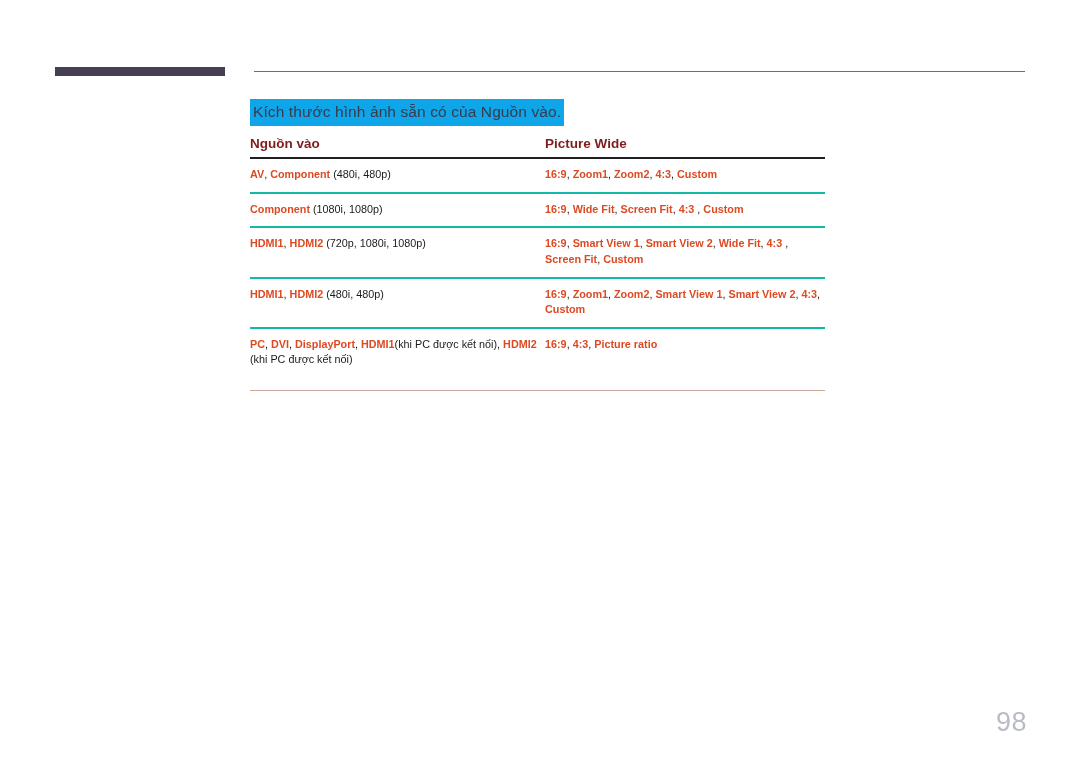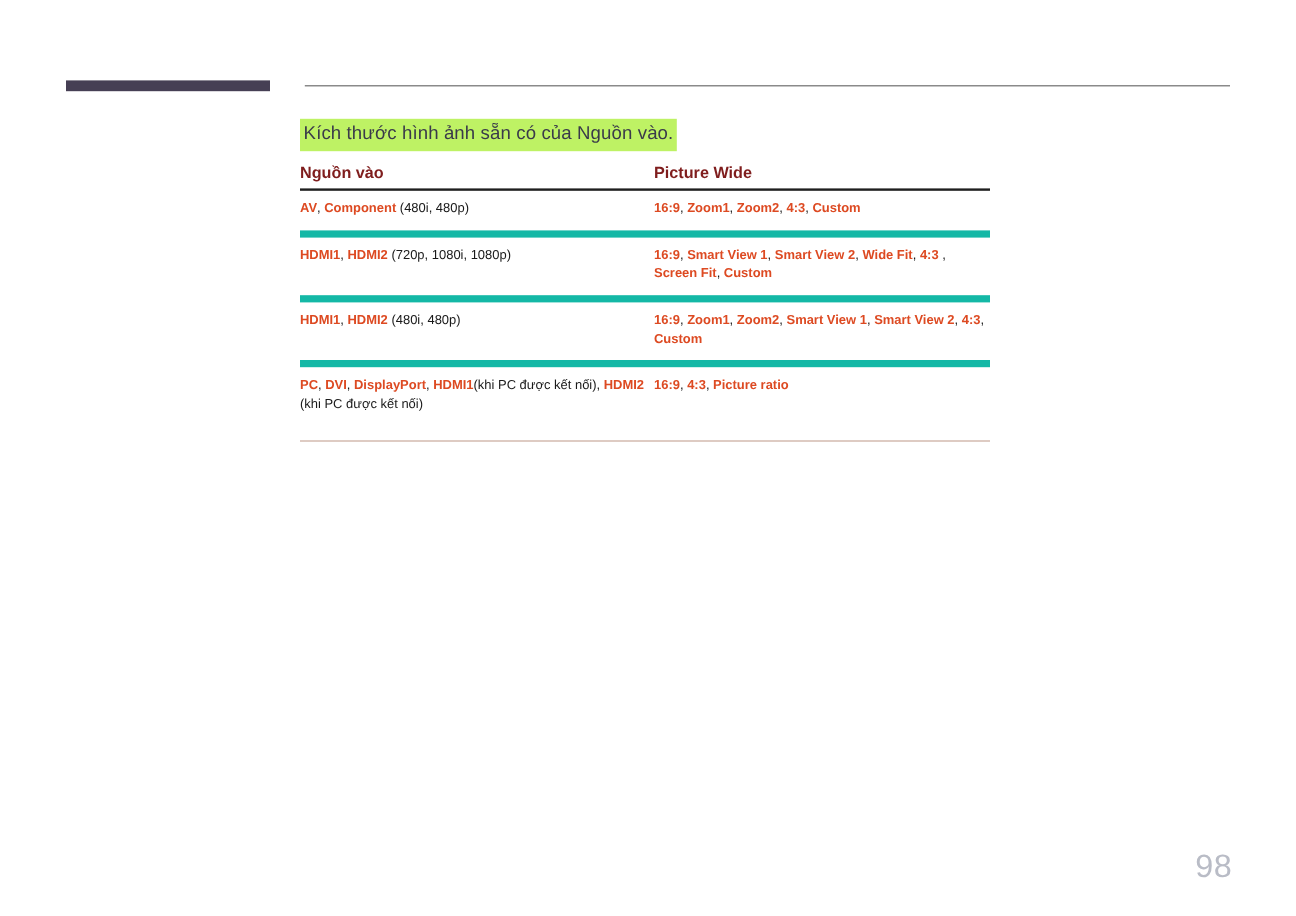--- a/index.html
+++ b/index.html
@@ -41,21 +41,21 @@
   }
 
   
   .section-title-wrap {
     position: absolute;
     left: 250px;
     top: 99px;
   }
   .section-title {
     display: inline-block;
-    background: #bef264;
+    background: #0ea5e9;
     color: #3a3a4a;
     font-size: 15.5px;
     font-weight: 400;
     line-height: 1.42;
     padding: 2px 3px 3px 3px;
     white-space: nowrap;
     letter-spacing: 0.1px;
   }
 
   
@@ -78,21 +78,21 @@
     color: #7f1d1d;
     padding: 0 0 6px 0;
     border-bottom: 2px solid #1f1f1f;
   }
 
   .spec-table td {
     vertical-align: top;
     font-size: 10.8px;
     color: #1a1a1a;
     padding: 8px 0 9px 0;
-    border-bottom: 6px solid #14b8a6;
+    border-bottom: 2px solid #14b8a6;
     line-height: 1.45;
   }
   .spec-table tr:last-child td {
     border-bottom: 1px solid #c9a99c;
     padding-bottom: 22px;
   }
   .spec-table td.col2 { padding-left: 0; margin-left: 25px; }
 
   .kw {
     color: #dd4a22;
@@ -135,20 +135,24 @@
         <th>Nguồn vào</th>
         <th>Picture Wide</th>
       </tr>
     </thead>
     <tbody>
         <tr>
           <td class="col1"><span class="kw">AV</span><span class="plain">, </span><span class="kw">Component</span><span class="plain"> (480i, 480p)</span></td>
           <td class="col2"><span class="kw">16:9</span><span class="plain">, </span><span class="kw">Zoom1</span><span class="plain">, </span><span class="kw">Zoom2</span><span class="plain">, </span><span class="kw">4:3</span><span class="plain">, </span><span class="kw">Custom</span></td>
         </tr>
         <tr>
+          <td class="col1"><span class="kw">Component</span><span class="plain"> (1080i, 1080p)</span></td>
+          <td class="col2"><span class="kw">16:9</span><span class="plain">, </span><span class="kw">Wide Fit</span><span class="plain">, </span><span class="kw">Screen Fit</span><span class="plain">, </span><span class="kw">4:3</span><span class="plain"> , </span><span class="kw">Custom</span></td>
+        </tr>
+        <tr>
           <td class="col1"><span class="kw">HDMI1</span><span class="plain">, </span><span class="kw">HDMI2</span><span class="plain"> (720p, 1080i, 1080p)</span></td>
           <td class="col2"><span class="kw">16:9</span><span class="plain">, </span><span class="kw">Smart View 1</span><span class="plain">, </span><span class="kw">Smart View 2</span><span class="plain">, </span><span class="kw">Wide Fit</span><span class="plain">, </span><span class="kw">4:3</span><span class="plain"> , </span><span class="kw">Screen Fit</span><span class="plain">, </span><span class="kw">Custom</span></td>
         </tr>
         <tr>
           <td class="col1"><span class="kw">HDMI1</span><span class="plain">, </span><span class="kw">HDMI2</span><span class="plain"> (480i, 480p)</span></td>
           <td class="col2"><span class="kw">16:9</span><span class="plain">, </span><span class="kw">Zoom1</span><span class="plain">, </span><span class="kw">Zoom2</span><span class="plain">, </span><span class="kw">Smart View 1</span><span class="plain">, </span><span class="kw">Smart View 2</span><span class="plain">, </span><span class="kw">4:3</span><span class="plain">, </span><span class="kw">Custom</span></td>
         </tr>
         <tr>
           <td class="col1"><span class="kw">PC</span><span class="plain">, </span><span class="kw">DVI</span><span class="plain">, </span><span class="kw">DisplayPort</span><span class="plain">, </span><span class="kw">HDMI1</span><span class="plain">(khi PC được kết nối), </span><span class="kw">HDMI2</span><span class="plain"> (khi PC được kết nối)</span></td>
           <td class="col2"><span class="kw">16:9</span><span class="plain">, </span><span class="kw">4:3</span><span class="plain">, </span><span class="kw">Picture ratio</span></td>

